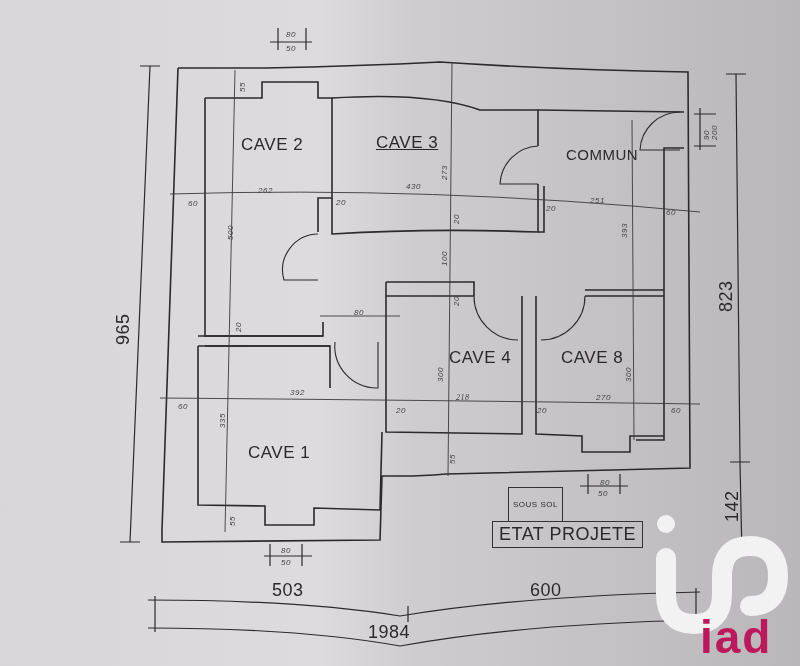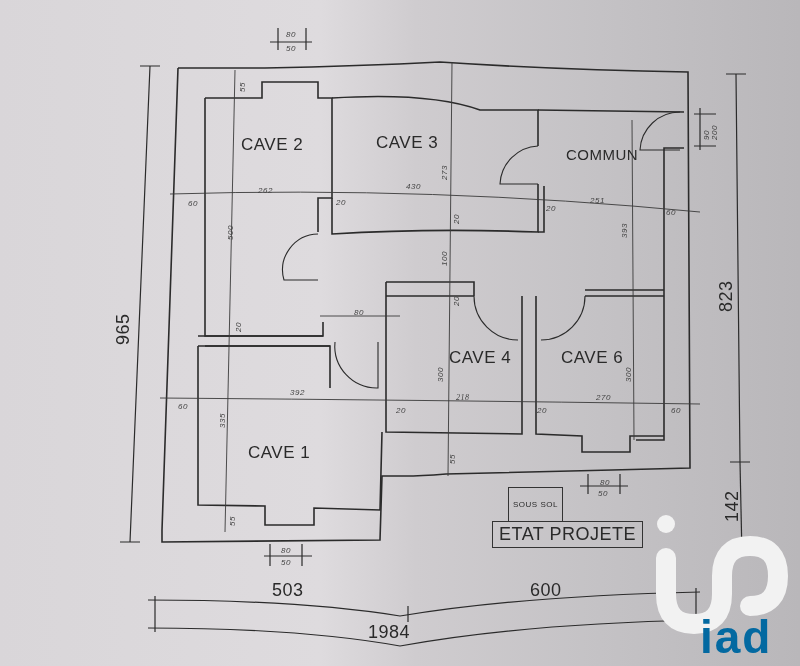--- a/index.html
+++ b/index.html
@@ -7,21 +7,21 @@
        background:linear-gradient(90deg,#d9d6d9 0%,#dedbde 40%,#cfcccf 52%,#c4c2c5 75%,#b9b7ba 100%);
        font-family:"DejaVu Sans",sans-serif;}
   #plan{position:absolute;left:0;top:0;width:800px;height:666px;}
   .lbl{position:absolute;font-family:"Liberation Sans",sans-serif;color:#2a2a2a;letter-spacing:0.5px;white-space:nowrap;}
   .room{font-size:17px;}
   .dim-lg{font-size:18px;}
   .dim-sm{font-size:8px;font-style:italic;color:#444;}
   .vert{transform:rotate(-90deg);transform-origin:left top;}
   .boxed{border:1.5px solid #333;padding:2px 6px;}
   .logo{position:absolute;right:8px;bottom:4px;width:150px;height:160px;}
-  .logo-text{position:absolute;left:640px;top:598px;font-family:"Liberation Sans",sans-serif;font-size:52px;font-weight:bold;color:#0369a1;letter-spacing:2px;}
+  .logo-text{position:absolute;left:640px;top:598px;font-family:"Liberation Sans",sans-serif;font-size:52px;font-weight:bold;color:#be185d;letter-spacing:2px;}
 </style>
 </head>
 <body>
 
 <svg id="plan" viewBox="0 0 800 666" xmlns="http://www.w3.org/2000/svg">
   <g fill="none" stroke="#2b2b2b" stroke-width="1.6">
 
     <path d="M178,68 L265,68 Q360,66 440,62 Q560,70 688,72 L690,468 L612,470 L446,474 Q420,476 405,476 L382,476 L380,540 L162,542 L162,530 L178,68"></path>
 
     <path d="M205,98 L262,98 L262,82 L318,82 L318,98 L332,98 L332,198 L318,198 L318,232 M205,98 L205,336 L323,336 L323,322"></path>
@@ -60,24 +60,24 @@
 
       <path d="M278,28 L278,50 M306,28 L306,50 M270,42 L312,42"></path>
       <path d="M270,544 L270,566 M302,544 L302,566 M264,556 L312,556"></path>
       <path d="M588,474 L588,494 M620,474 L620,494 M580,486 L628,486"></path>
       <path d="M700,108 L700,150 M694,114 L716,114 M694,146 L716,146"></path>
     </g>
   </g>
 </svg>
 
 <div class="lbl room" style="left:241px;top:135px;">CAVE 2</div>
-<div class="lbl room" style="left:376px;top:133px;">CAVE 3</div>
+<div class="lbl room" style="left:376px;top:133px;text-decoration:underline;">CAVE 3</div>
 <div class="lbl room" style="left:557px;top:146px;font-size:15px;margin-left:9px;">COMMUN</div>
 <div class="lbl room" style="left:449px;top:348px;">CAVE 4</div>
-<div class="lbl room" style="left:561px;top:348px;">CAVE 6</div>
+<div class="lbl room" style="left:561px;top:348px;">CAVE 8</div>
 <div class="lbl room" style="left:248px;top:443px;">CAVE 1</div>
 
 <div class="lbl boxed" style="left:508px;top:487px;font-size:8px;padding:12px 4px;">SOUS SOL</div>
 <div class="lbl boxed" style="left:492px;top:521px;font-size:18px;">ETAT PROJETE</div>
 
 <div class="lbl dim-lg vert" style="left:113px;top:345px;">965</div>
 <div class="lbl dim-lg vert" style="left:716px;top:312px;">823</div>
 <div class="lbl dim-lg vert" style="left:722px;top:522px;">142</div>
 <div class="lbl dim-lg" style="left:272px;top:580px;">503</div>
 <div class="lbl dim-lg" style="left:530px;top:580px;">600</div>

